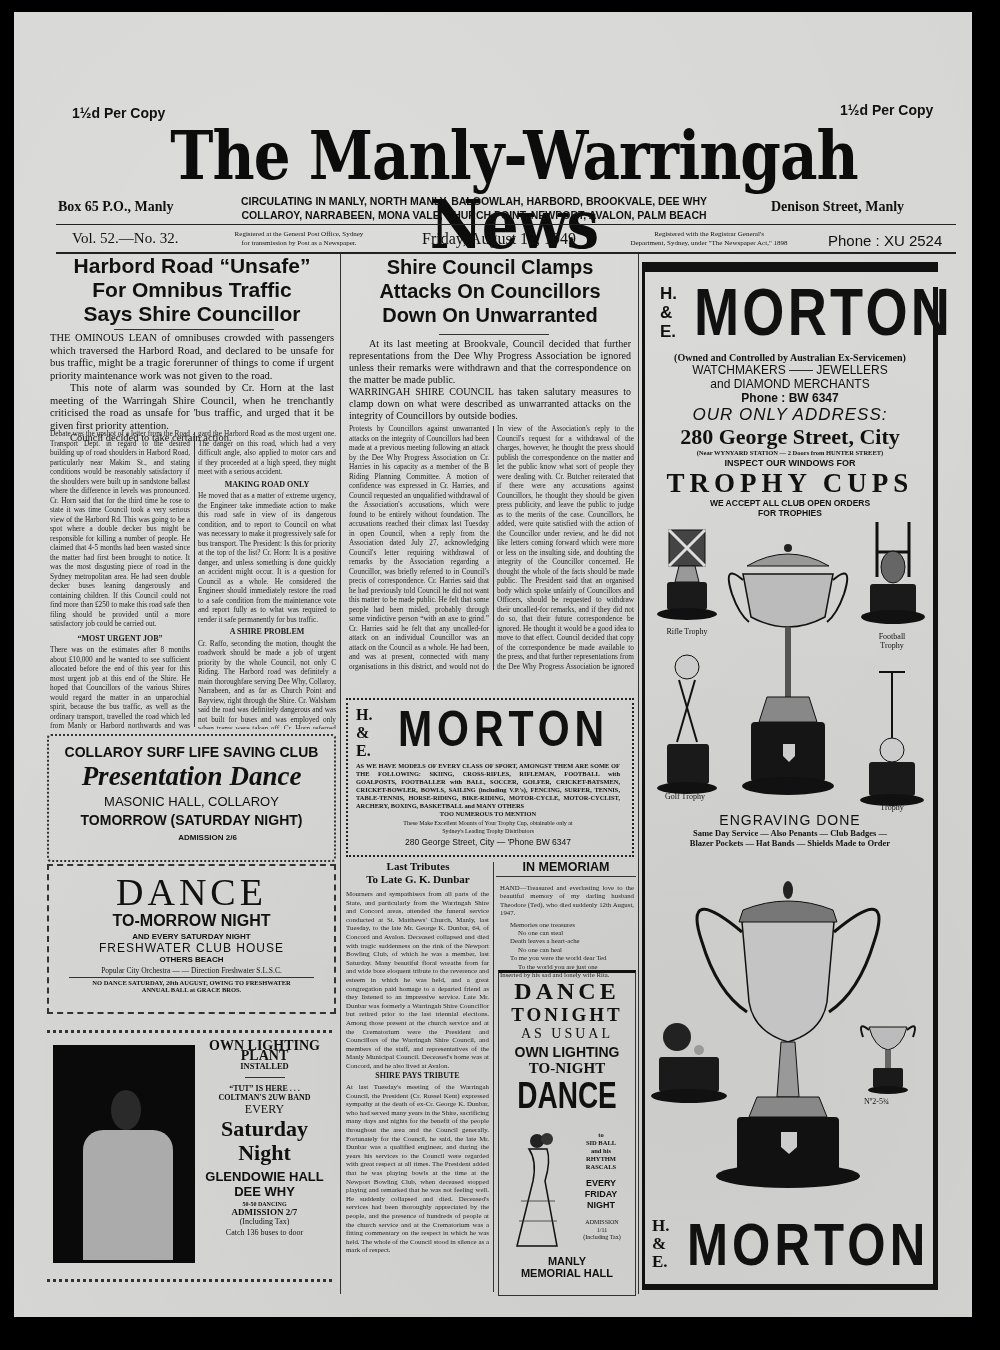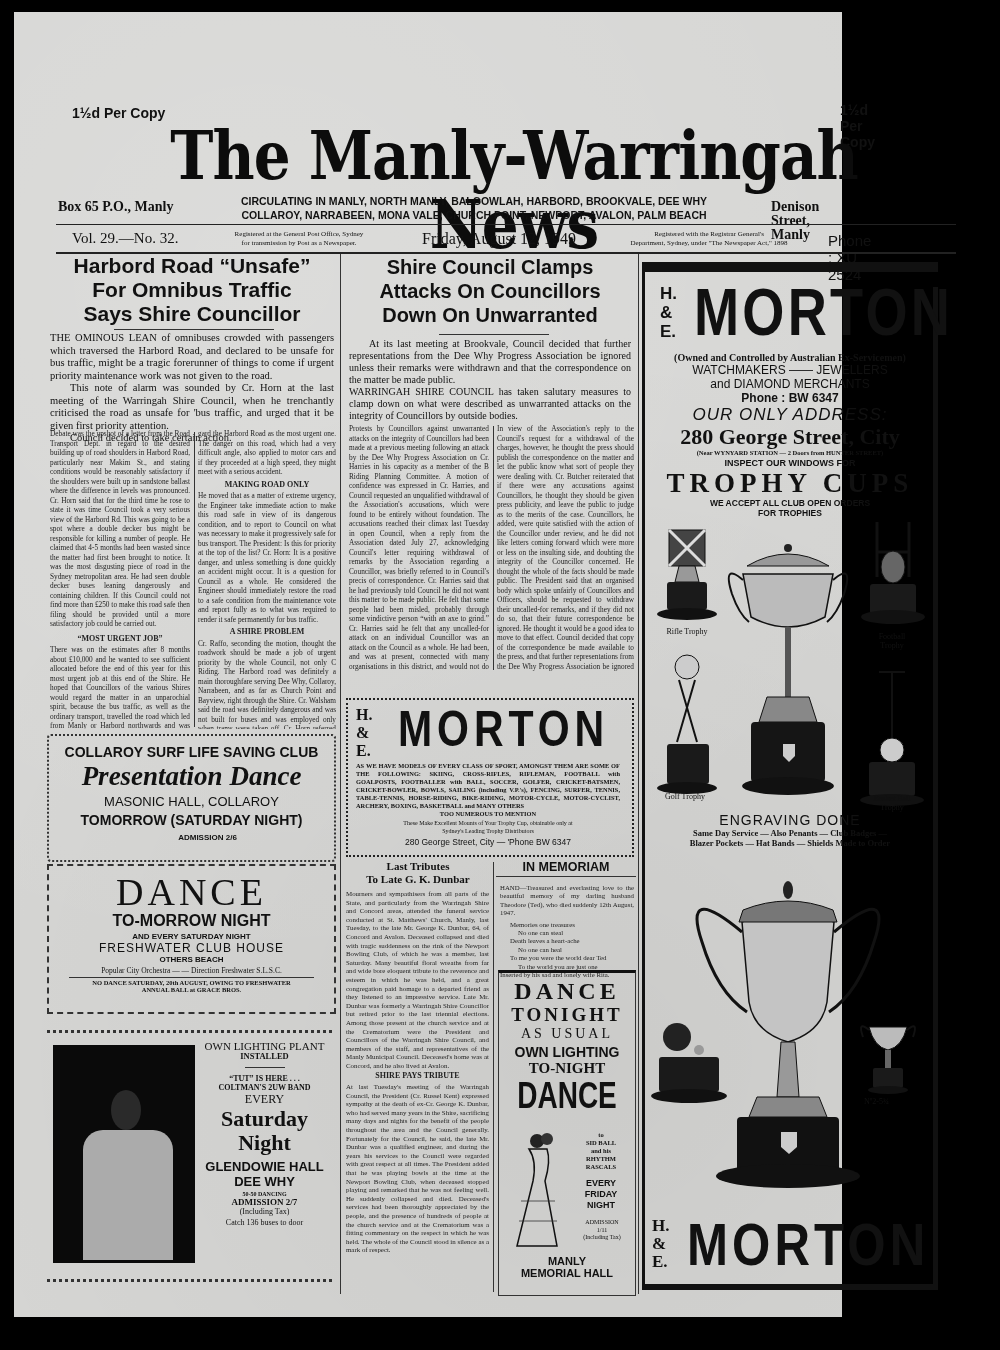--- a/index.html
+++ b/index.html
@@ -1,17 +1,17 @@
 <!DOCTYPE html>
 <html><head>
 <meta charset="utf-8">
 <style>
   html,body{margin:0;padding:0;}
   body{width:1000px;height:1350px;background:#000;position:relative;overflow:hidden;font-family:"Liberation Serif",serif;color:#111;}
-  .page{position:absolute;left:14px;top:12px;width:828px;height:1305px;background:#d6d6d4;
+  .page{position:absolute;left:14px;top:12px;width:958px;height:1305px;background:#d6d6d4;
         background-image:radial-gradient(circle at 30% 20%,rgba(255,255,255,0.15),transparent 60%),radial-gradient(circle at 70% 80%,rgba(0,0,0,0.05),transparent 60%);}
   .abs{position:absolute;}
   .price{font-family:"Liberation Sans",sans-serif;font-weight:bold;font-size:14px;}
   .mast{left:100px;top:118px;width:800px;text-align:center;font-family:"DejaVu Serif","Liberation Serif",serif;font-weight:bold;font-size:58px;letter-spacing:-1px;transform:scaleY(1.15);line-height:60px;color:#0c0c0c;}
   .subhdr{font-family:"Liberation Sans",sans-serif;font-size:11.5px;font-weight:bold;line-height:14px;}
   .rule{background:#222;height:2px;}
   .small{font-size:7px;line-height:9px;font-family:"Liberation Serif",serif;}
   .headline{font-family:"Liberation Sans",sans-serif;font-weight:bold;text-align:center;line-height:24px;}
   .lead{font-size:12px;line-height:15px;text-align:justify;}
   .col{font-size:7.3px;line-height:9.5px;text-align:justify;color:#222;}
@@ -34,21 +34,21 @@
   <div class="abs mast">The Manly-Warringah News</div>
 
   <div class="abs subhdr" style="left:44px;top:188px;font-family:'Liberation Serif',serif;font-size:14px;">Box 65 P.O., Manly</div>
   <div class="abs subhdr c" style="left:215px;top:182px;width:490px;font-size:10.5px;">
     <div>CIRCULATING IN MANLY, NORTH MANLY, BALGOWLAH, HARBORD, BROOKVALE, DEE WHY</div>
     <div>COLLAROY, NARRABEEN, MONA VALE, CHURCH POINT, NEWPORT, AVALON, PALM BEACH</div>
   </div>
   <div class="abs subhdr" style="left:757px;top:188px;font-family:'Liberation Serif',serif;font-size:14px;">Denison Street, Manly</div>
 
   <div class="abs rule" style="left:42px;top:212px;width:900px;height:1px;"></div>
-  <div class="abs" style="left:58px;top:218px;font-size:15px;">Vol. 29.—No. 32.</div>
+  <div class="abs" style="left:58px;top:218px;font-size:15px;">Vol. 52.—No. 32.</div>
   <div class="abs small c" style="left:200px;top:218px;width:170px;">
     <div>Registered at the General Post Office, Sydney</div>
     <div>for transmission by Post as a Newspaper.</div>
   </div>
   <div class="abs" style="left:408px;top:218px;font-size:16px;">Friday, August 12, 1949</div>
   <div class="abs small c" style="left:590px;top:218px;width:210px;">
     <div>Registered with the Registrar General's</div>
     <div>Department, Sydney, under "The Newspaper Act," 1898</div>
   </div>
   <div class="abs" style="left:814px;top:220px;font-size:15px;font-family:'Liberation Sans',sans-serif;">Phone : XU 2524</div>
@@ -100,21 +100,21 @@
     <div style="font-size:6.5px;font-weight:bold;border-top:1px solid #333;margin:2px 20px 0;padding-top:1px;">NO DANCE SATURDAY, 20th AUGUST, OWING TO FRESHWATER</div>
     <div style="font-size:6.5px;font-weight:bold;">ANNUAL BALL at GRACE BROS.</div>
   </div>
 
   <div class="abs" style="left:33px;top:1018px;width:285px;height:246px;border-top:3px dotted #333;border-bottom:3px dotted #333;">
     <div class="abs photo" style="left:6px;top:12px;width:142px;height:218px;">
       <div class="abs" style="left:30px;top:85px;width:90px;height:130px;background:#c8c8c8;border-radius:20px 20px 0 0;opacity:0.85;"></div>
       <div class="abs" style="left:58px;top:45px;width:30px;height:40px;background:#2a2a2a;border-radius:50%;"></div>
     </div>
     <div class="abs c" style="left:150px;top:8px;width:135px;">
-      <div style="font-size:11px;font-weight:normal;line-height:10px;">OWN LIGHTING PLANT</div>
+      <div style="font-size:14px;font-weight:bold;line-height:10px;">OWN LIGHTING PLANT</div>
       <div style="font-size:8.5px;font-weight:bold;line-height:10px;">INSTALLED</div>
       <div style="margin:6px auto;width:40px;border-top:1px solid #333;"></div>
       <div style="font-size:8px;font-weight:bold;">“TUT” IS HERE . . .</div>
       <div style="font-size:8px;font-weight:bold;">COLTMAN'S 2UW BAND</div>
       <div style="font-size:12px;">EVERY</div>
       <div style="font-size:22px;line-height:24px;font-weight:bold;">Saturday</div>
       <div style="font-size:22px;line-height:24px;font-weight:bold;">Night</div>
       <div class="sans" style="font-size:13px;font-weight:bold;margin-top:4px;">GLENDOWIE HALL</div>
       <div class="sans" style="font-size:13px;font-weight:bold;">DEE WHY</div>
       <div style="font-size:6px;font-weight:bold;margin-top:2px;">50-50 DANCING</div>

